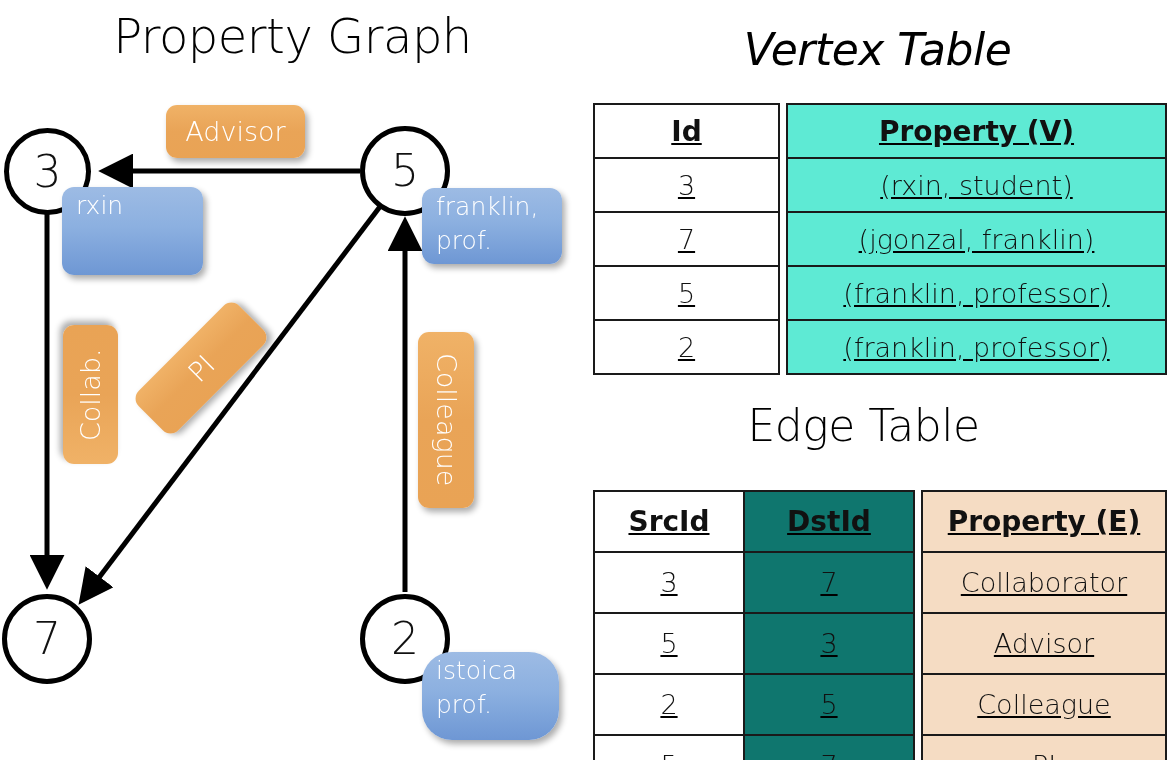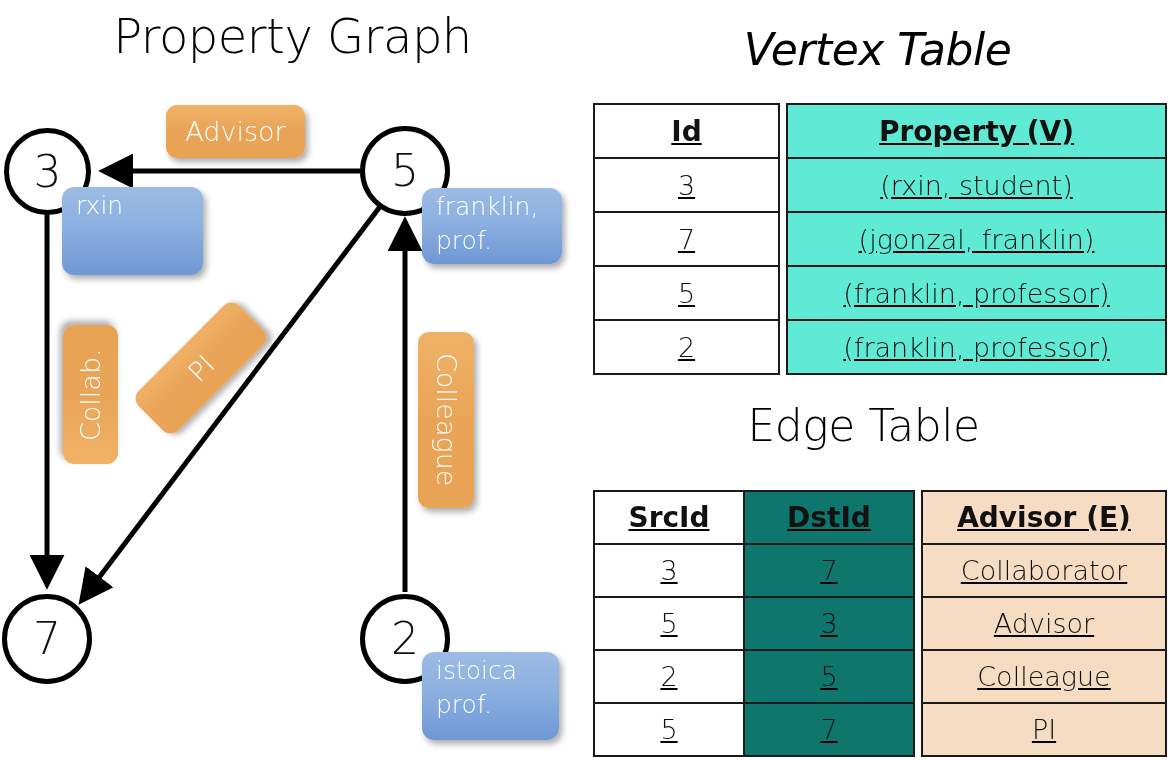--- a/index.html
+++ b/index.html
@@ -122,21 +122,21 @@
   }
   .tbl th { font-weight: bold; font-size: 28px; }
   .spacer-col { border: none !important; width: 8px; background: #fff; }
 
   #vertex-table { left: 593px; top: 103px; width: 572px; }
   #vertex-table td, #vertex-table th { height: 54px; }
   #vertex-table .c-id   { width: 185px; background: #ffffff; }
   #vertex-table .c-prop { width: 379px; background: #5eead4; }
 
   #edge-table { left: 593px; top: 490px; width: 572px; }
-  #edge-table td, #edge-table th { height: 53px; }
+  #edge-table td, #edge-table th { height: 61px; }
   #edge-table .c-src { width: 150px; background: #ffffff; }
   #edge-table .c-dst { width: 170px; background: #0f766e; }
   #edge-table .c-ep  { width: 244px; background: #f5dcc3; }
 </style>
 </head>
 <body>
 
 <div class="title" id="title-property-graph">Property Graph</div>
 <div class="title" id="title-vertex-table">Vertex Table</div>
 <div class="title" id="title-edge-table">Edge Table</div>
@@ -172,21 +172,21 @@
     <span>2</span>
   </div>
 
   <div class="prop-box" style="left:62px; top:187px; width:141px; height:88px;">
     <span>rxin</span>
   </div>
   <div class="prop-box" style="left:422px; top:188px; width:140px; height:76px;">
     <span>franklin,</span>
     <span>prof.</span>
   </div>
-  <div class="prop-box" style="left:422px; top:652px; width:137px; height:88px;">
+  <div class="prop-box" style="left:422px; top:652px; width:137px; height:88px;border-radius:30px;">
     <span>istoica</span>
     <span>prof.</span>
   </div>
 
   <div class="edge-label" style="left:166px; top:105px; width:139px; height:53px;">Advisor</div>
 
   <div class="edge-label vert-up" style="left:63px; top:325px; width:55px; height:139px;">Collab.</div>
 
   <div class="edge-label diag" style="left:130px; top:340px; width:142px; height:56px;">PI</div>
 
@@ -224,21 +224,21 @@
     </tr>
   </tbody>
 </table>
 
 <table class="tbl" id="edge-table">
   <thead>
     <tr>
       <th class="c-src">SrcId</th>
       <th class="c-dst">DstId</th>
       <th class="spacer-col"></th>
-      <th class="c-ep">Advisor (E)</th>
+      <th class="c-ep">Property (E)</th>
     </tr>
   </thead>
   <tbody>
     <tr>
       <td class="c-src">3</td>
       <td class="c-dst">7</td>
       <td class="spacer-col"></td>
       <td class="c-ep">Collaborator</td>
     </tr>
     <tr>

